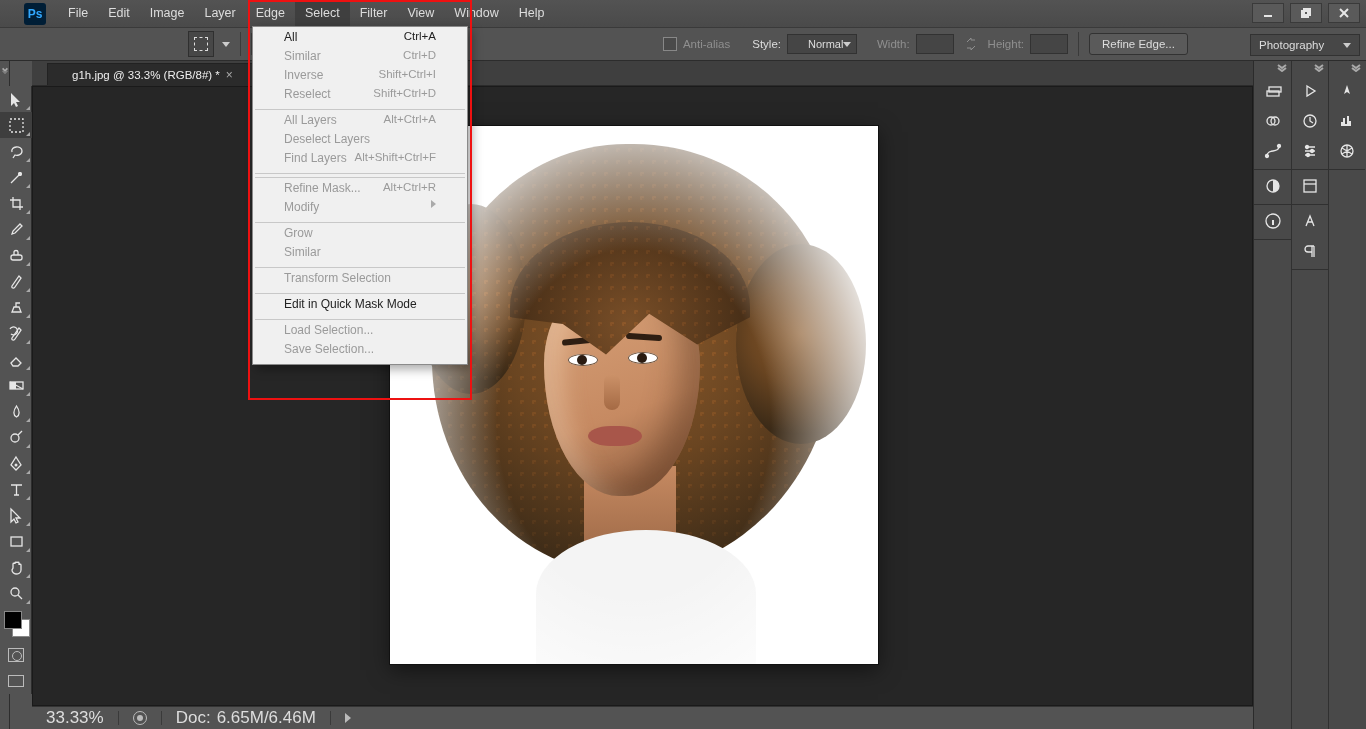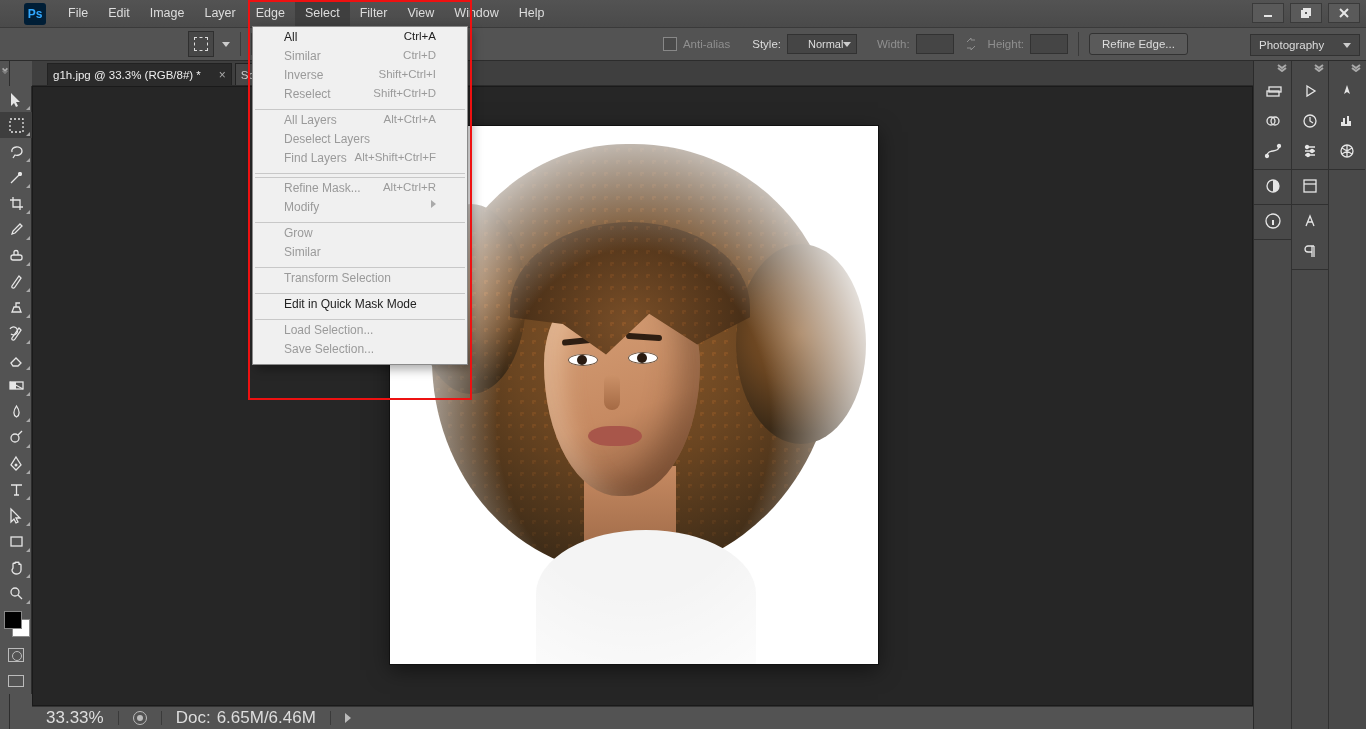--- a/index.html
+++ b/index.html
@@ -44,21 +44,21 @@
 .swatch-fg { position:absolute; left:4px; top:3px; width:18px; height:18px; background:#000; border:1px solid #888; z-index:2;}
 .swatch-bg { position:absolute; left:12px; top:11px; width:18px; height:18px; background:#fff; border:1px solid #888; z-index:1;}
 .mask-mode { width:32px; height:26px; display:flex; align-items:center; justify-content:center;}
 .mask-mode .mm { width:16px; height:14px; border:1px solid #bbb; position:relative;}
 .mask-mode .mm::after { content:""; position:absolute; left:3px; top:2px; width:8px; height:8px; border-radius:50%; border:1px solid #bbb; background:#535353;}
 .screen-mode { width:32px; height:26px; display:flex; align-items:center; justify-content:center;}
 .screen-mode .sm { width:16px; height:12px; border:1px solid #bbb;}
 
 
 .tab-strip { position:absolute; left:32px; top:61px; right:113px; height:25px; background:#3f3f3f; border-bottom:1px solid #2b2b2b; display:flex; align-items:flex-end; padding-left:15px;}
-.doc-tab { height:22px; background:#2b2b2b; padding:0 5px; display:flex; align-items:center; gap:18px; color:#eee; font-size:11.5px; border:1px solid #222; border-bottom:none; margin-right:3px;}
+.doc-tab { height:22px; background:#2b2b2b; padding:0 24px; display:flex; align-items:center; gap:6px; color:#eee; font-size:11.5px; border:1px solid #222; border-bottom:none; margin-right:3px;}
 .doc-tab .x { color:#aaa; font-size:12px; }
 .doc-tab.inactive { background:#474747; color:#ccc;}
 
 
 .canvas-area { position:absolute; left:32px; top:86px; right:113px; bottom:23px; background:#262626; box-shadow: inset 0 0 0 1px #1a1a1a; overflow:hidden;}
 .canvas { position:absolute; left:358px; top:40px; width:488px; height:538px; background:#fff; box-shadow:0 0 0 1px #111, 0 6px 20px rgba(0,0,0,.5); overflow:hidden;}
 .canvas .portrait { position:absolute; inset:0; }
 .canvas .bgfade { position:absolute; inset:0; background: radial-gradient(ellipse 70% 80% at 50% 55%, rgba(255,255,255,0) 40%, #fff 78%);}
 .hair { position:absolute; left:42px; top:18px; width:404px; height:430px; background: radial-gradient(circle at 50% 45%, #8a5a2c 0%, #6a4521 40%, #3b2a17 78%); border-radius:50% 52% 54% 50% / 50% 48% 56% 52%; filter: blur(0.5px); }
 .hair::before, .hair::after { content:""; position:absolute; background:inherit; border-radius:50%; }

